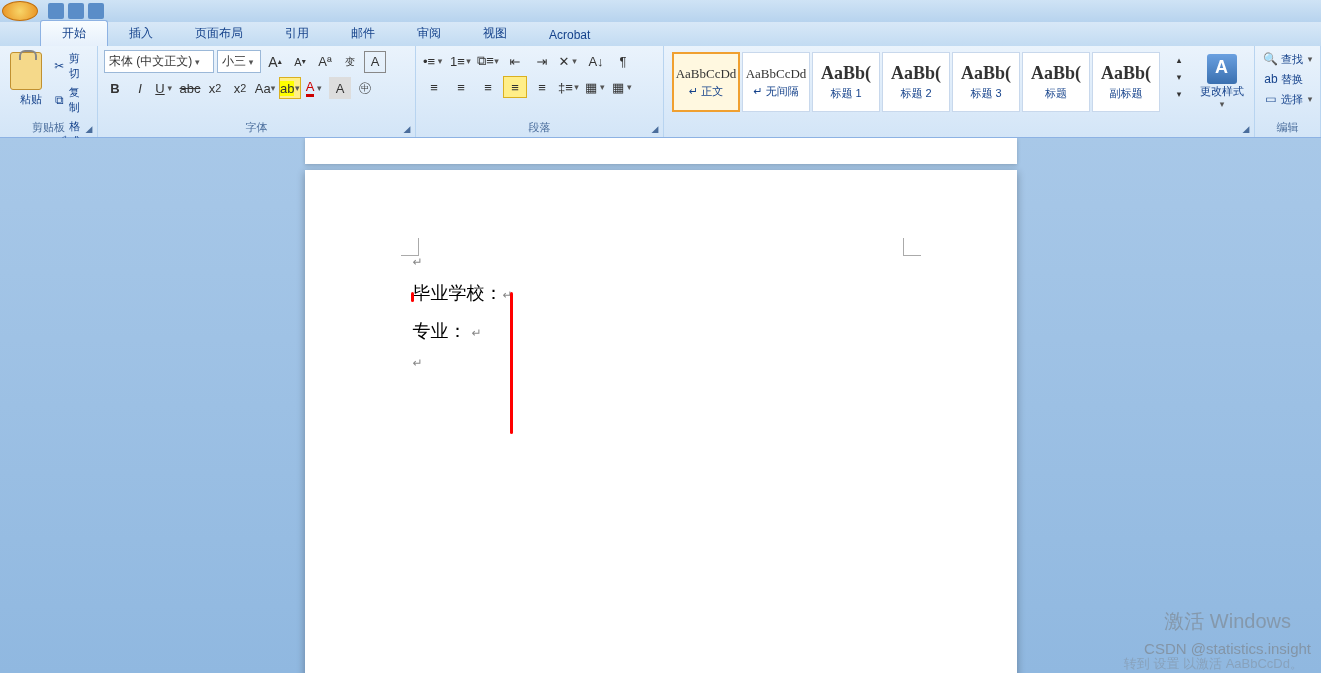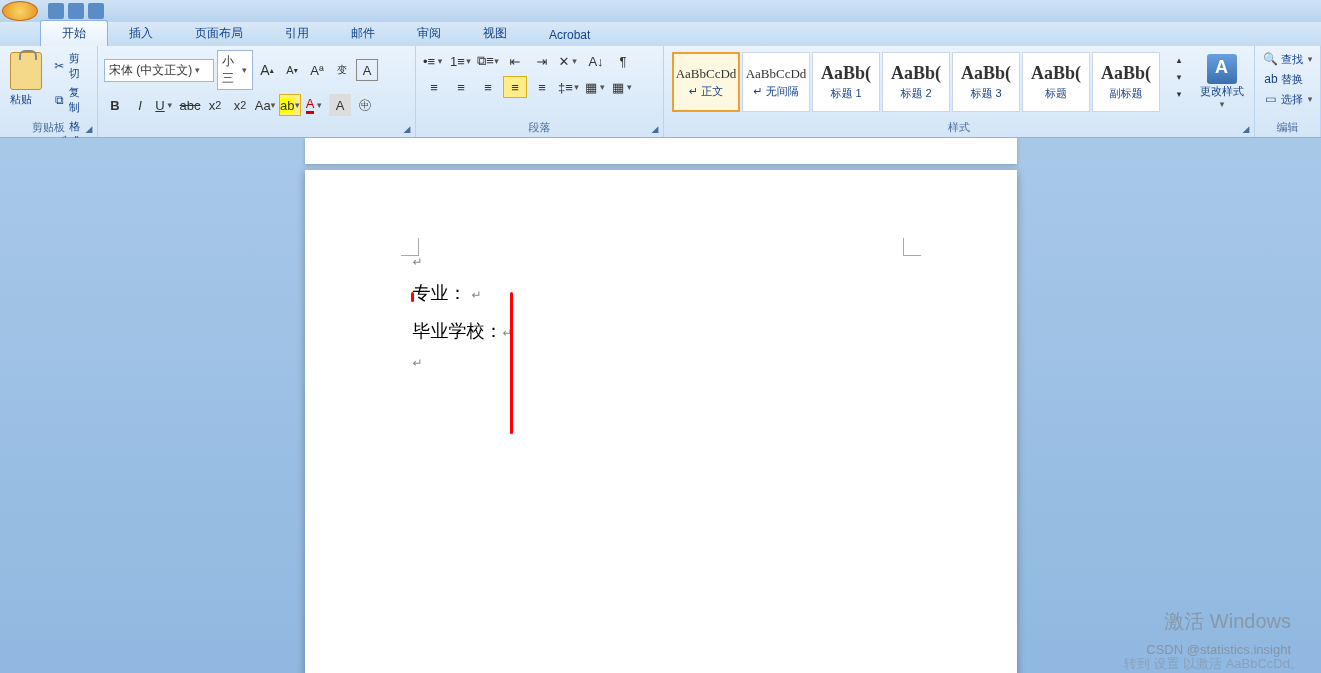--- a/index.html
+++ b/index.html
@@ -11,31 +11,31 @@
 
 .tabs { height: 24px; background: linear-gradient(to bottom, #d8e8f7, #c2dbf2); display: flex; align-items: flex-end; padding-left: 40px; font-size: 12px; }
 .tab { padding: 4px 21px; color: #15428b; cursor: pointer; }
 .tab.active { background: linear-gradient(to bottom, #f8fcff, #e6f0fb); border: 1px solid #8db2e3; border-bottom: none; border-radius: 3px 3px 0 0; }
 
 .ribbon { height: 92px; background: linear-gradient(to bottom, #eaf3fc, #d3e5f7); display: flex; border-bottom: 1px solid #8db2e3; }
 .group { border-right: 1px solid #b8d4f0; display: flex; flex-direction: column; padding: 2px 6px 0 6px; position: relative; }
 .group-label { font-size: 11px; color: #4a6d9c; text-align: center; padding: 2px 0; position: absolute; bottom: 0; left: 0; right: 0; }
 .group-body { flex: 1; display: flex; align-items: flex-start; gap: 4px; padding-top: 2px; }
 
-.big-btn { display: flex; flex-direction: column; align-items: flex-start; padding: 2px 4px; font-size: 11px; color: #15428b; gap: 2px; }
+.big-btn { display: flex; flex-direction: column; align-items: flex-end; padding: 2px 4px; font-size: 11px; color: #15428b; gap: 2px; }
 .clip-icon { width: 32px; height: 38px; background: #f5d98a; border: 1px solid #c09030; border-radius: 3px; position: relative; }
 .clip-icon::before { content: ""; position: absolute; top: -3px; left: 8px; width: 14px; height: 8px; border: 2px solid #888; border-bottom: none; border-radius: 6px 6px 0 0; }
 .small-row { display: flex; align-items: center; gap: 2px; font-size: 11px; color: #15428b; padding: 1px 2px; }
 .sicon { width: 16px; height: 16px; display: inline-flex; align-items: center; justify-content: center; font-size: 12px; }
 
 .font-controls { display: flex; flex-direction: column; gap: 4px; }
 .row { display: flex; align-items: center; gap: 3px; }
 .combo { background: #fff; border: 1px solid #9bb8d8; font-size: 12px; padding: 2px 4px; color: #333; display: flex; align-items: center; }
 .combo.font { width: 110px; }
-.combo.size { width: 36px; }
+.combo.size { width: 44px; }
 .dd { width: 10px; text-align: center; color: #555; font-size: 9px; }
 .tbtn { width: 22px; height: 22px; display: inline-flex; align-items: center; justify-content: center; border: 1px solid transparent; font-size: 13px; color: #333; }
 .tbtn.hl { background: #ffee88; border-color: #dab020; }
 
 .para-group .row .tbtn { width: 24px; }
 
 .styles-gallery { display: flex; gap: 2px; padding: 2px; }
 .style-item { width: 68px; height: 60px; background: #fff; border: 1px solid #c8d8ec; display: flex; flex-direction: column; align-items: center; justify-content: center; font-size: 11px; color: #15428b; }
 .style-item.active { border: 2px solid #f0a030; background: #fff8e0; }
 .style-preview { font-family: "Times New Roman", serif; color: #333; }
@@ -55,21 +55,21 @@
 .corner { position: absolute; width: 18px; height: 18px; }
 .corner.tl { top: 68px; left: 96px; border-left: 1px solid #aaa; border-top: 1px solid #aaa; transform: rotate(180deg);}
 .corner.tr { top: 68px; right: 96px; border-right: 1px solid #aaa; border-top: 1px solid #aaa; transform: rotate(180deg);}
 .doc-content { font-family: SimSun, serif; font-size: 18px; color: #000; line-height: 2.1; }
 .doc-content .pmark { color: #888; font-size: 12px; }
 .red-line { position: absolute; width: 3px; background: #ff0000; border-radius: 2px; }
 .red-left { left: 106px; top: 122px; height: 10px; }
 .red-right { left: 205px; top: 122px; height: 142px; }
 
 .watermark1 { position: absolute; right: 30px; bottom: 38px; color: rgba(120,120,120,.5); font-size: 20px; }
-.watermark2 { position: absolute; right: 30px; bottom: 16px; color: rgba(120,120,120,.55); font-size: 13px; }
+.watermark2 { position: absolute; right: 10px; bottom: 16px; color: rgba(120,120,120,.55); font-size: 15px; }
 .watermark3 { position: absolute; right: 18px; bottom: 0px; color: rgba(120,120,120,.35); font-size: 13px; }
 .dialog-launcher { position: absolute; right: 2px; bottom: 2px; width: 12px; height: 12px; font-size: 9px; color: #4a6d9c; display:flex; align-items:center; justify-content:center; border:1px solid transparent;}
 </style>
 </head>
 <body>
 
 <div class="topbar">
   <div class="office-btn"></div>
   <div class="qat-icon"></div>
   <div class="qat-icon"></div>
@@ -155,20 +155,21 @@
             <span class="dd">▾</span>
           </div>
         <div class="tbtn">
             <span style="color:#c00;border-bottom:3px solid #c00">A</span>
             <span class="dd">▾</span>
           </div>
         <div class="tbtn" style="background:#ddd">A</div>
         <div class="tbtn">㊥</div>
       </div>
     </div>
+    <div class="group-label">字体</div>
     <div class="dialog-launcher">◢</div>
   </div>
 
   <div class="group para-group" style="width:248px">
     <div class="group-body font-controls">
       <div class="row">
         <div class="tbtn">•≡<span class="dd">▾</span></div>
         <div class="tbtn">1≡<span class="dd">▾</span></div>
         <div class="tbtn">⧉≡<span class="dd">▾</span></div>
         <div class="tbtn">⇤</div>
@@ -228,21 +229,20 @@
         <div class="tbtn" style="height:16px;font-size:9px">▴</div>
         <div class="tbtn" style="height:16px;font-size:9px">▾</div>
         <div class="tbtn" style="height:16px;font-size:9px">▾</div>
       </div>
       <div class="change-styles">
         <div class="icon"></div>
         <span>更改样式</span>
         <span class="dd">▾</span>
       </div>
     </div>
-    <div class="group-label">样式</div>
     <div class="dialog-launcher">◢</div>
   </div>
 
   <div class="group edit-group" style="width:66px">
     <div class="group-body" style="flex-direction:column;gap:2px">
       <div class="small-row">
           <span class="sicon">🔍</span>
           <span>查找</span>
           <span class="dd">▾</span>
         </div>
@@ -263,22 +263,22 @@
 
 <div class="doc-area">
   <div class="page-prev"></div>
   <div class="page">
     <div class="corner tl"></div>
     <div class="corner tr"></div>
     <div class="red-line red-left"></div>
     <div class="red-line red-right"></div>
     <div class="doc-content">
       <div class="pmark">↵</div>
+      <div><span>毕业学校：</span><span class="pmark">↵</span></div>
       <div><span>专业：</span> <span class="pmark">↵</span></div>
-      <div><span>毕业学校：</span><span class="pmark">↵</span></div>
       <div class="pmark">↵</div>
     </div>
   </div>
 </div>
 
 <div class="watermark1">激活 Windows</div>
 <div class="watermark2">CSDN @statistics.insight</div>
 <div class="watermark3">转到 设置 以激活 AaBbCcDd。</div>
 
 </body></html>

